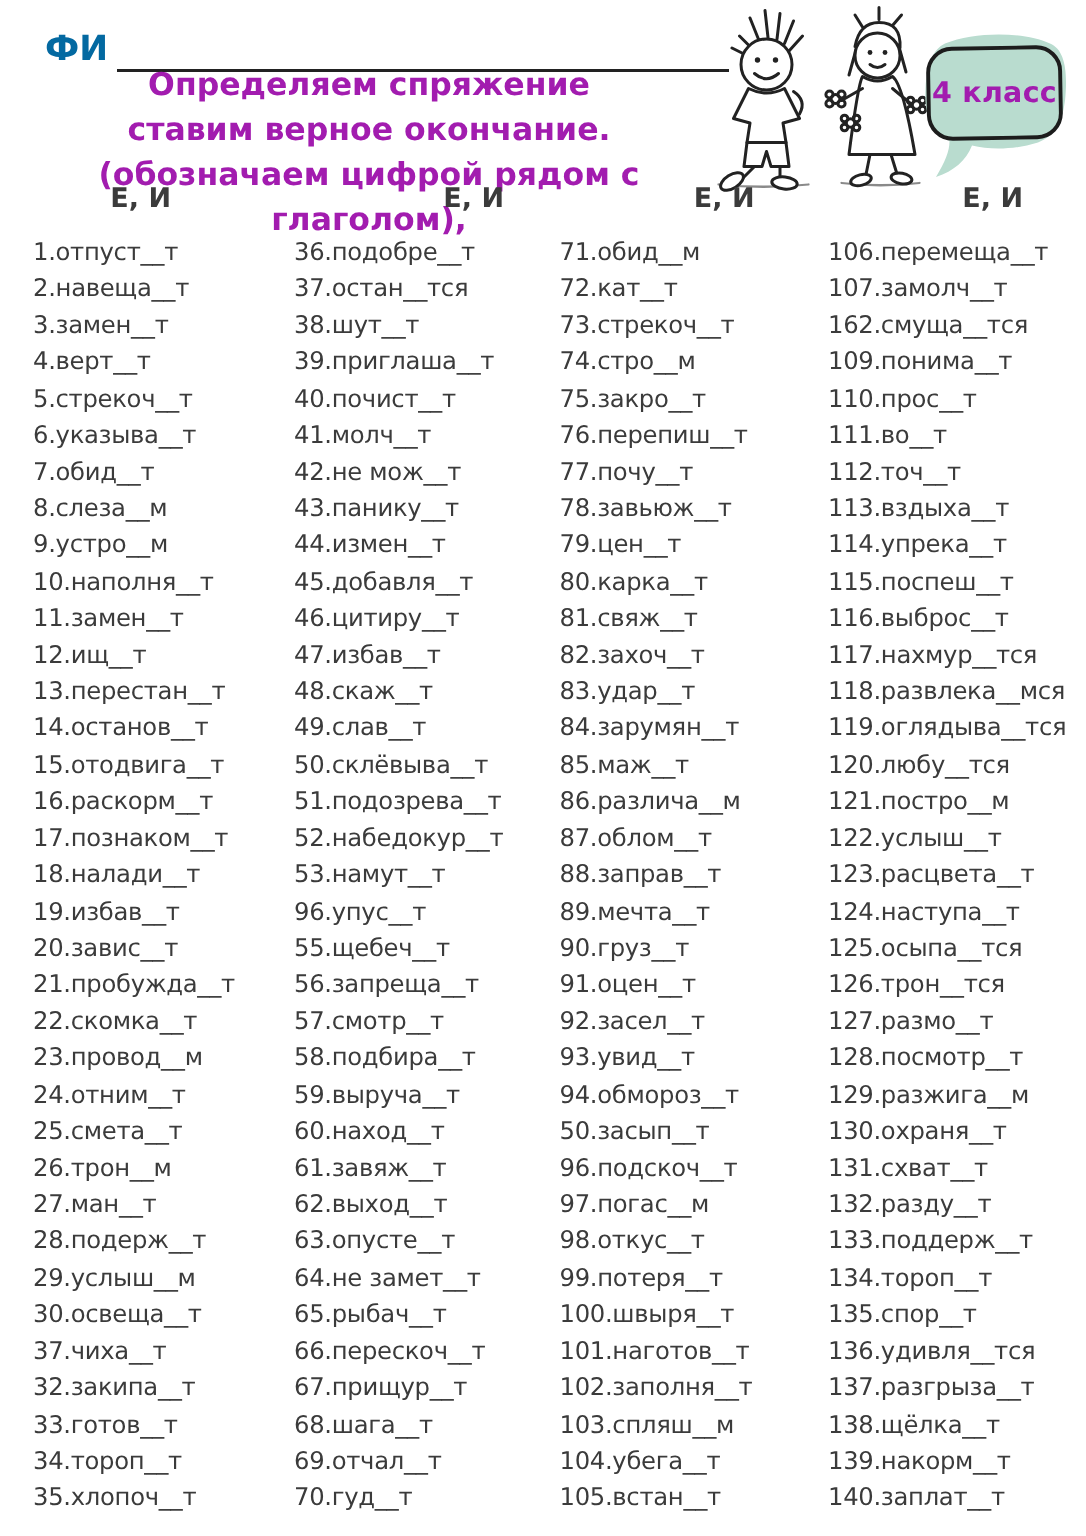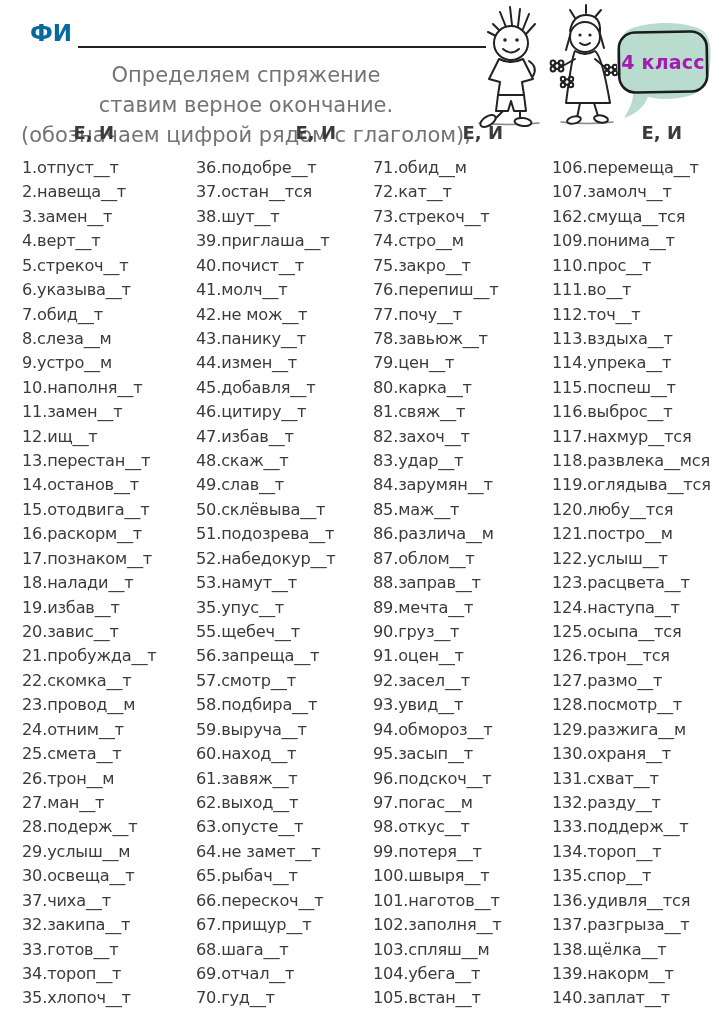--- a/index.html
+++ b/index.html
@@ -11,23 +11,23 @@
   }
   .name-label {
     position:absolute; left:30px; top:20px;
     font-size:23px; font-weight:bold; color:#0369a1;
   }
   .name-line {
     position:absolute; left:78px; top:24px; width:408px; height:24px;
     border-bottom:2px solid #222;
   }
   .title {
-    position:absolute; left:0; top:60px; width:492px;
-    text-align:center; font-weight:normal; font-size:21px;
-    line-height:30px; color:#737373;
+    position:absolute; left:0; top:41px; width:492px;
+    text-align:center; font-weight:bold; font-size:21px;
+    line-height:30px; color:#a21caf;
   }
   .illustration { position:absolute; left:463px; top:2px; }
   .badge { position:absolute; left:610px; top:20px; width:104px; height:98px; }
   .badge-label {
     position:absolute; left:10px; top:13px; width:86px; height:58px;
     display:flex; align-items:center; justify-content:center;
     font-size:19px; font-weight:bold; color:#a21caf; letter-spacing:0.2px;
   }
   .columns { position:absolute; top:122px; left:0; width:724px; height:900px; }
   .col { position:absolute; top:0; white-space:nowrap; }
@@ -182,21 +182,21 @@
           <div class="row">44.измен__т</div>
           <div class="row">45.добавля__т</div>
           <div class="row">46.цитиру__т</div>
           <div class="row">47.избав__т</div>
           <div class="row">48.скаж__т</div>
           <div class="row">49.слав__т</div>
           <div class="row">50.склёвыва__т</div>
           <div class="row">51.подозрева__т</div>
           <div class="row">52.набедокур__т</div>
           <div class="row">53.намут__т</div>
-          <div class="row">35.упус__т</div>
+          <div class="row">96.упус__т</div>
           <div class="row">55.щебеч__т</div>
           <div class="row">56.запреща__т</div>
           <div class="row">57.смотр__т</div>
           <div class="row">58.подбира__т</div>
           <div class="row">59.выруча__т</div>
           <div class="row">60.наход__т</div>
           <div class="row">61.завяж__т</div>
           <div class="row">62.выход__т</div>
           <div class="row">63.опусте__т</div>
           <div class="row">64.не замет__т</div>
@@ -228,21 +228,21 @@
           <div class="row">85.маж__т</div>
           <div class="row">86.различа__м</div>
           <div class="row">87.облом__т</div>
           <div class="row">88.заправ__т</div>
           <div class="row">89.мечта__т</div>
           <div class="row">90.груз__т</div>
           <div class="row">91.оцен__т</div>
           <div class="row">92.засел__т</div>
           <div class="row">93.увид__т</div>
           <div class="row">94.обмороз__т</div>
-          <div class="row">95.засып__т</div>
+          <div class="row">50.засып__т</div>
           <div class="row">96.подскоч__т</div>
           <div class="row">97.погас__м</div>
           <div class="row">98.откус__т</div>
           <div class="row">99.потеря__т</div>
           <div class="row">100.швыря__т</div>
           <div class="row">101.наготов__т</div>
           <div class="row">102.заполня__т</div>
           <div class="row">103.спляш__м</div>
           <div class="row">104.убега__т</div>
           <div class="row">105.встан__т</div>

